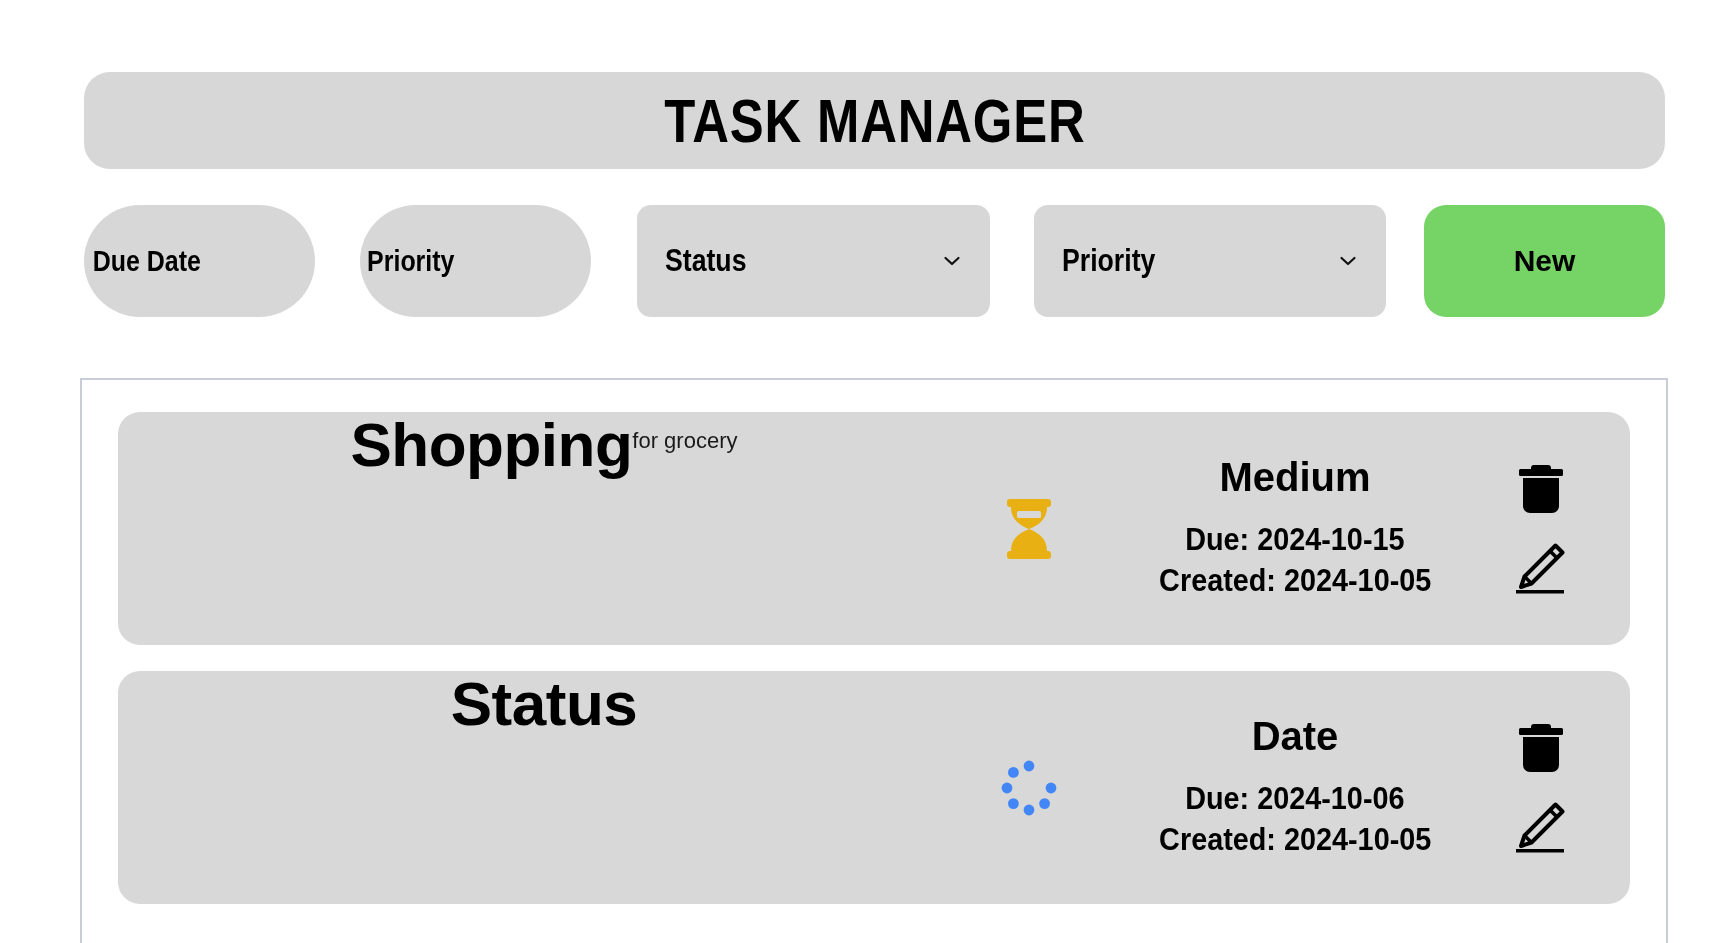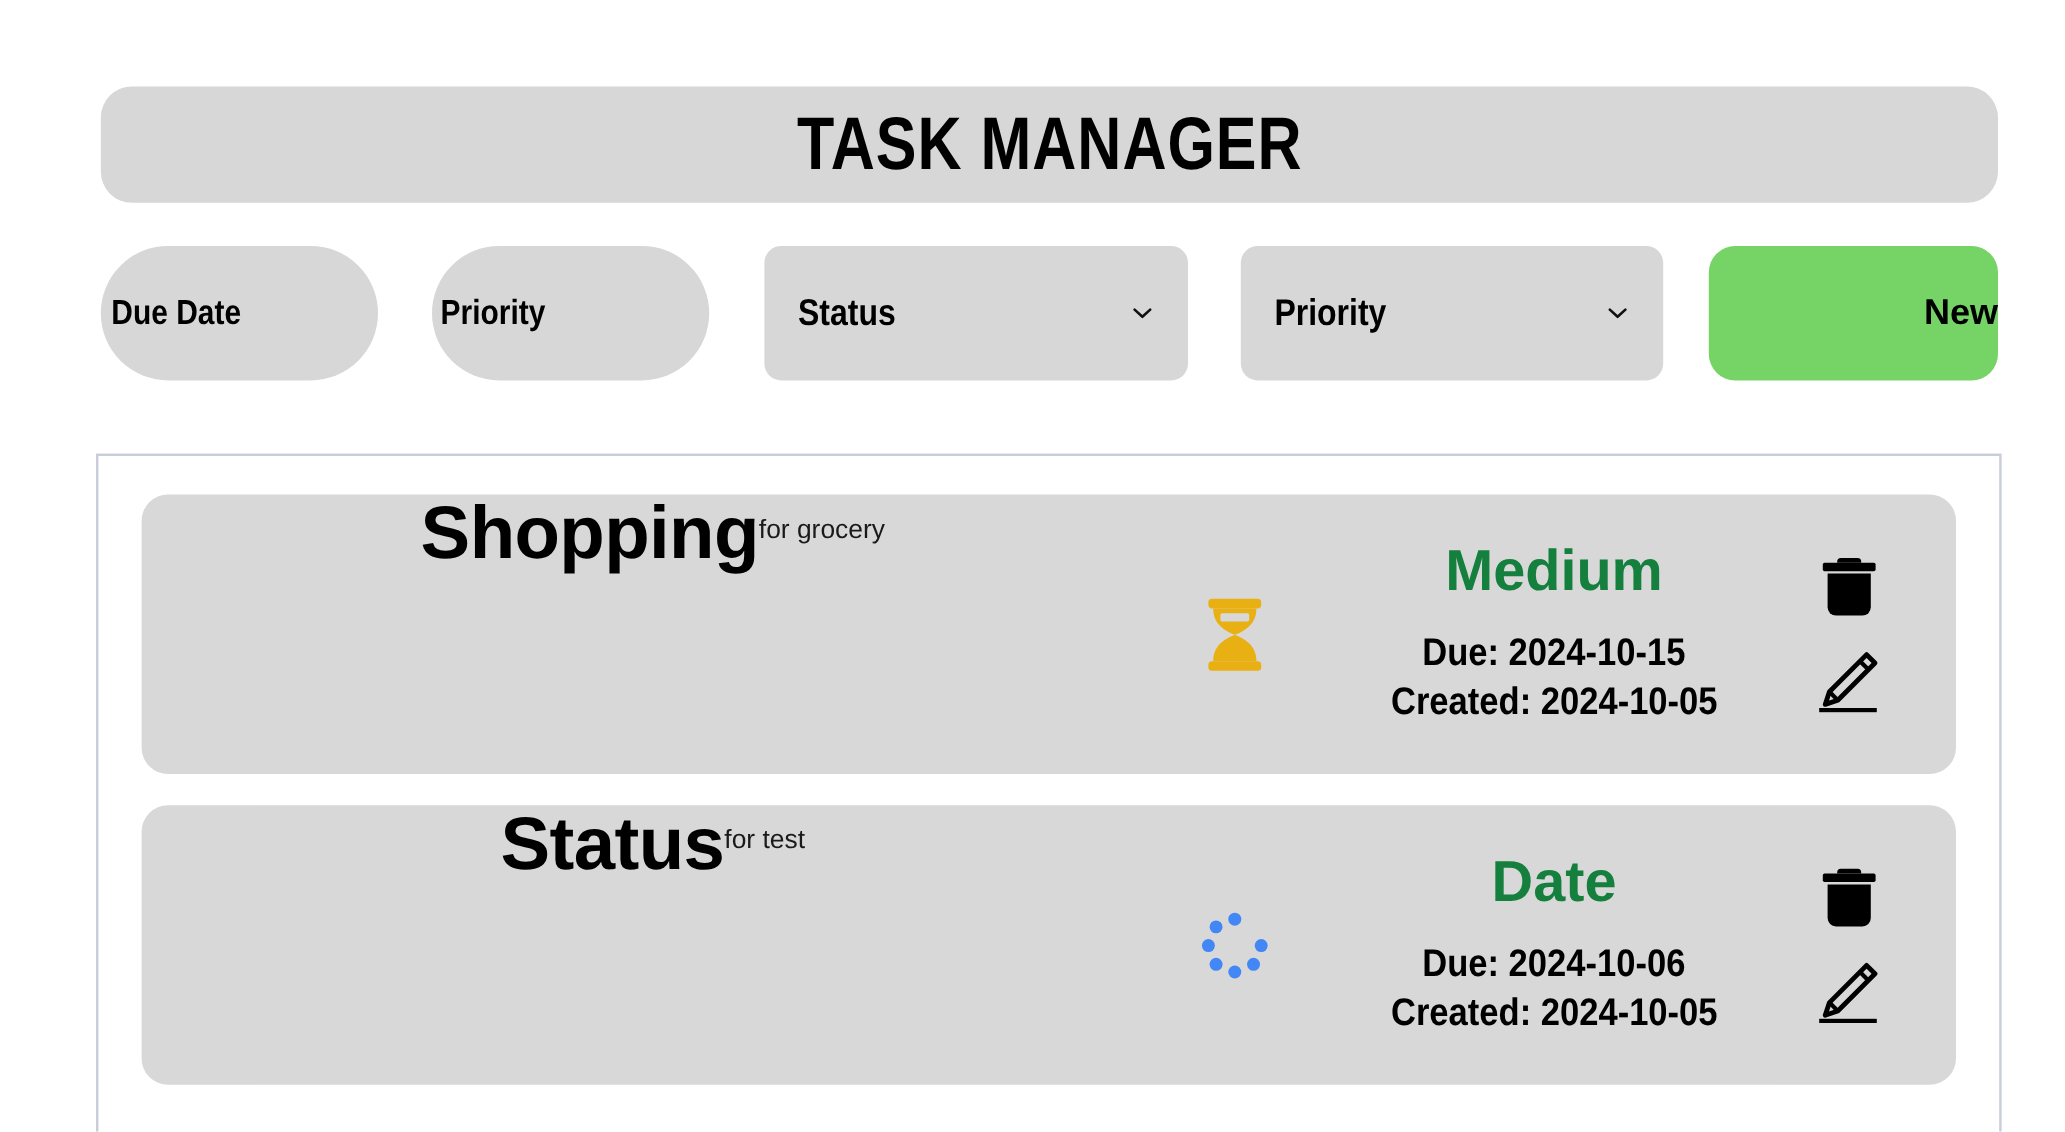--- a/index.html
+++ b/index.html
@@ -97,21 +97,21 @@
   #btn-due-date { left: 0px;    width: 231px; }
   #btn-priority { left: 276px;  width: 231px; }
   #sel-status   { left: 553px;  width: 353px; }
   #sel-priority { left: 950px;  width: 352px; }
 
   #btn-new {
     left: 1340px;
     width: 241px;
     border-radius: 22px;
     background: #76d365;
-    justify-content: flex-end;
+    justify-content: center;
     font-family: "Liberation Sans", sans-serif;
     font-weight: bold;
     font-size: 30px;
   }
   #btn-new span { transform: none; white-space: nowrap; }
 
   
   .task-list {
     position: absolute;
     left: 80px;
@@ -175,22 +175,22 @@
     flex: 1 1 auto;
     display: flex;
     flex-direction: column;
     align-items: center;
     justify-content: center;
     padding-right: 10px;
   }
   .priority-label {
     font-family: "Liberation Sans", sans-serif;
     font-weight: bold;
-    font-size: 48px;
-    color: #15803d;
+    font-size: 40px;
+    color: #000000;
     line-height: 1;
     margin-bottom: 22px;
   }
   .meta-line {
     font-family: "Liberation Sans Narrow", "Liberation Sans", sans-serif;
     font-weight: bold;
     font-size: 32px;
     color: #000;
     line-height: 1.28;
     transform: scaleX(0.9);
@@ -294,21 +294,20 @@
             <path d="M13.5 36.5 l7 7" fill="none" stroke="#000" stroke-width="3.5"></path>
             <rect x="5" y="50" width="48" height="3.5" fill="#000"></rect>
           </svg>
         </button>
       </div>
     </div>
 
     <div class="task-card">
       <div class="card-main">
         <div class="task-title">Status</div>
-        <div class="task-desc">for test</div>
       </div>
       <div class="card-status">
         <svg class="icon-spinner" viewBox="0 0 58 58">
           <circle cx="29" cy="7" r="5.4" fill="#4287f5"></circle>
           <circle cx="13.4" cy="13.4" r="5.4" fill="#4287f5"></circle>
           <circle cx="7" cy="29" r="5.4" fill="#4287f5"></circle>
           <circle cx="13.4" cy="44.6" r="5.4" fill="#4287f5"></circle>
           <circle cx="29" cy="51" r="5.4" fill="#4287f5"></circle>
           <circle cx="44.6" cy="44.6" r="5.4" fill="#4287f5"></circle>
           <circle cx="51" cy="29" r="5.4" fill="#4287f5"></circle>

